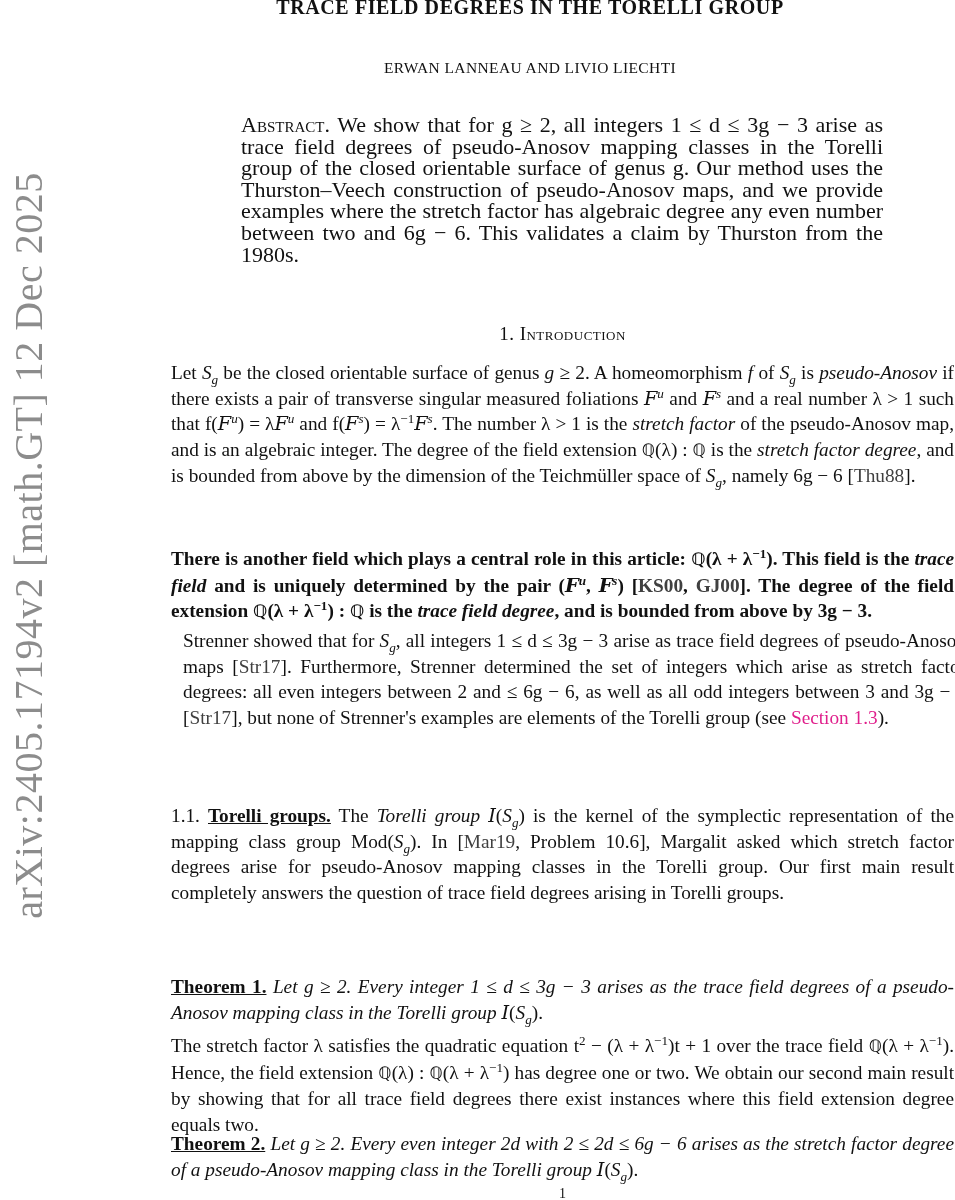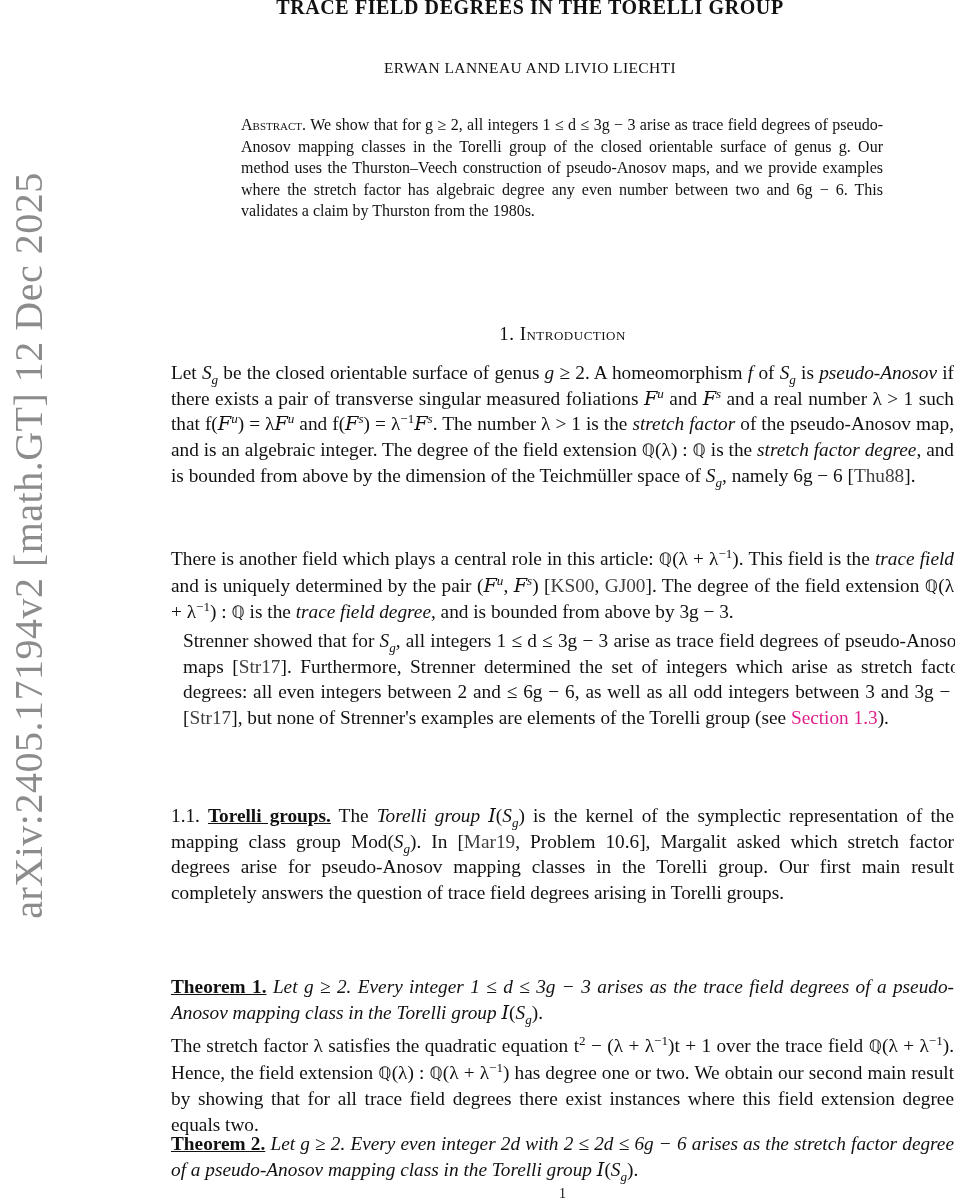--- a/index.html
+++ b/index.html
@@ -50,21 +50,21 @@
       width: 1060px;
       text-align: center;
       font-size: 15.5px;
       letter-spacing: 0.4px;
     }
     .abstract {
       position: absolute;
       top: 114px;
       left: 241px;
       width: 642px;
-      font-size: 16px;
+      font-size: 22px;
       line-height: 21.6px;
       text-align: justify;
     }
     .sc {
       font-variant: small-caps;
     }
     .section-heading {
       position: absolute;
       top: 323px;
       left: 0;
@@ -75,21 +75,21 @@
     }
     .body-block {
       position: absolute;
       left: 171px;
       width: 783px;
       font-size: 19.3px;
       line-height: 25.6px;
       text-align: justify;
     }
     .para1 { top: 360px; }
-    .para2 { top: 546px; }
+    .para2 { top: 546px; font-weight: bold; }
     .para3 { top: 628px; margin-left: 12px; }
     .para4 { top: 803px; }
     .thm1 { top: 946px; margin-top: 28px; }
     .para5 { top: 1033px; }
     .thm2 { top: 1131px; }
     .page-number {
       position: absolute;
       top: 1186px;
       left: 0;
       width: 1125px;

